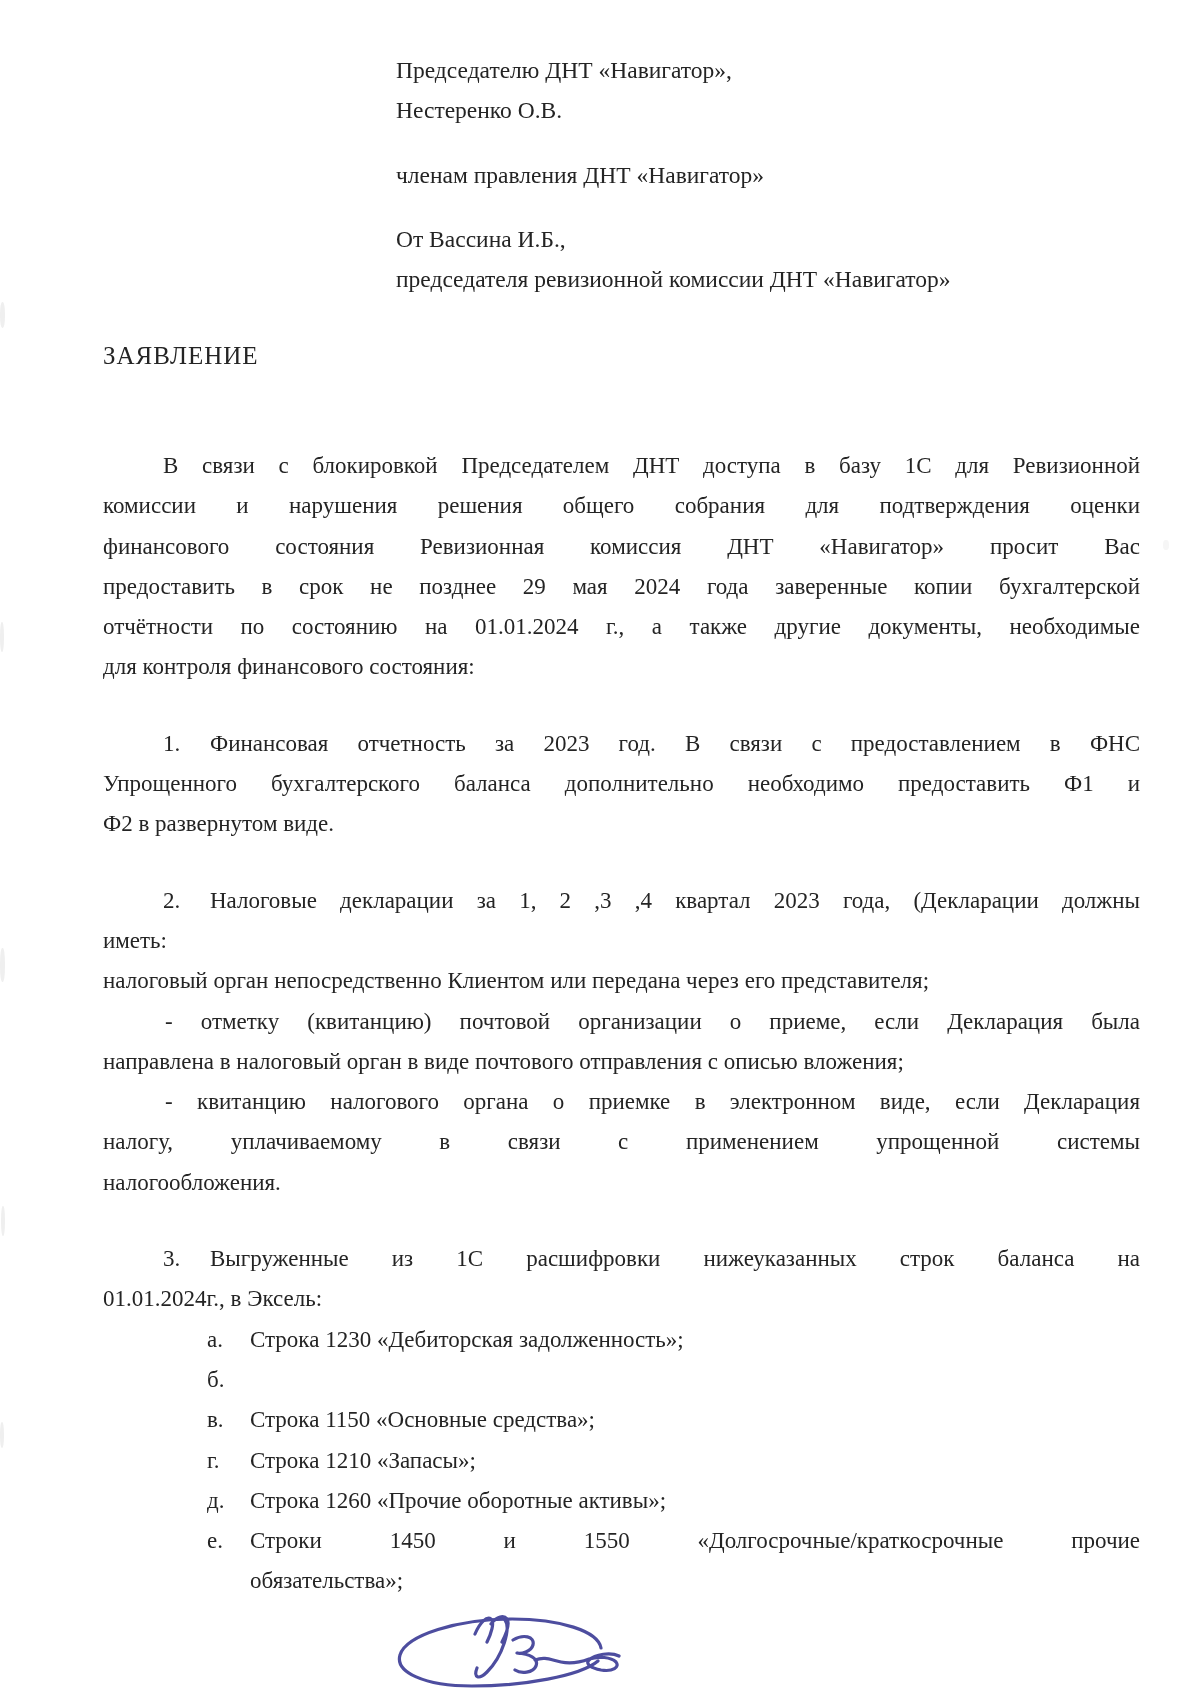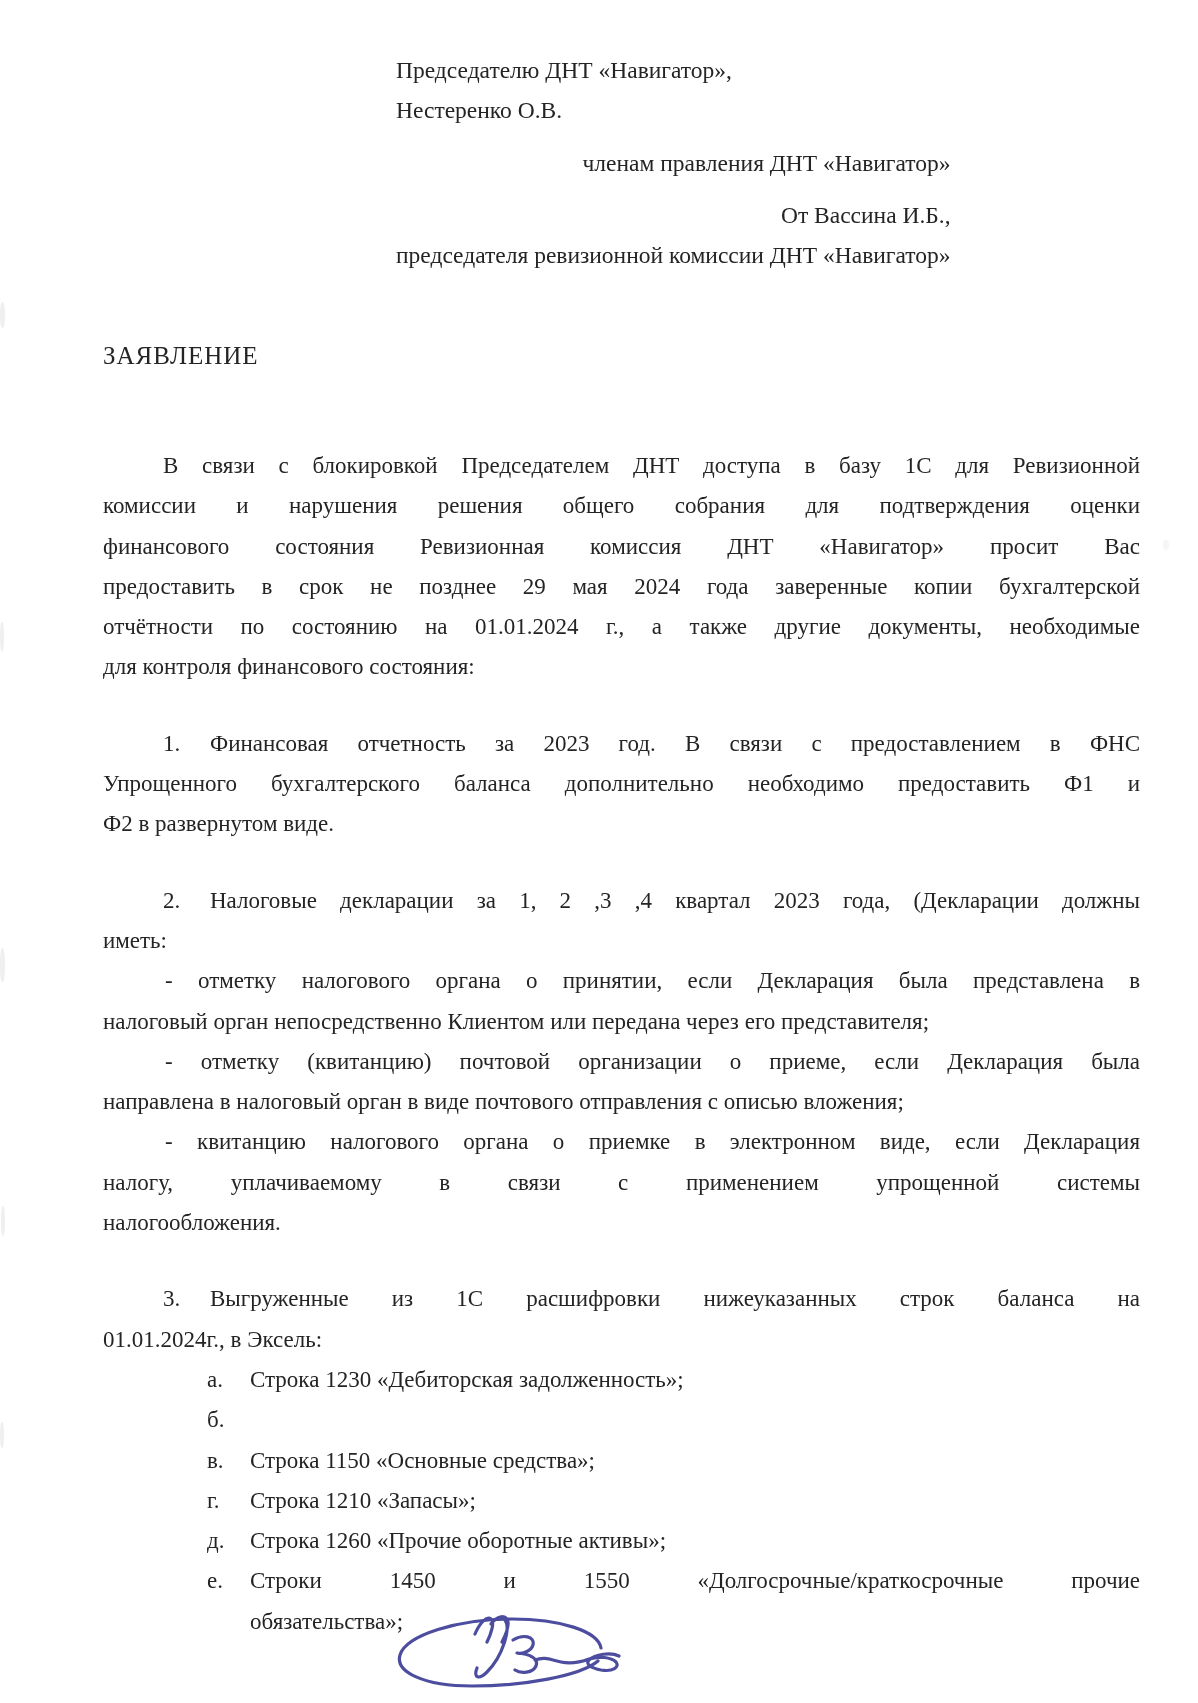--- a/index.html
+++ b/index.html
@@ -11,22 +11,22 @@
     font-family:"Liberation Serif","DejaVu Serif",serif;
     color:#242424;
     overflow:hidden;
   }
   
   .recipient{
     position:absolute;left:396px;top:50px;
     font-size:23.5px;line-height:40.3px;
   }
   .recipient .r-line{white-space:nowrap;min-height:40.3px;}
-  .recipient .r-line:nth-of-type(3){margin-top:12px;text-align:right;}
-  .recipient .r-line:nth-of-type(4){margin-top:12px;text-align:right;}
+  .recipient .r-line:nth-of-type(3){margin-top:24px;}
+  .recipient .r-line:nth-of-type(4){margin-top:24px;}
   
   .doc-title{
     position:absolute;left:103px;top:342px;width:1037px;
     font-size:25px;letter-spacing:1px;
   }
   
   .body-text{
     position:absolute;left:103px;top:446px;width:1037px;
     font-size:23px;line-height:40.3px;
   }
@@ -123,24 +123,20 @@
       <div class="line num j">
         <span class="marker">2.</span>
         <span class="text">Налоговые декларации за 1, 2 ,3 ,4 квартал 2023 года, (Декларации должны</span>
       </div>
 
       <div class="line cont">
         <span class="marker"></span>
         <span class="text">иметь:</span>
       </div>
 
-      <div class="line dash j">
-        <span class="marker"></span>
-        <span class="text">- отметку налогового органа о принятии, если Декларация была представлена в</span>
-      </div>
 
       <div class="line cont">
         <span class="marker"></span>
         <span class="text">налоговый орган непосредственно Клиентом или передана через его представителя;</span>
       </div>
 
       <div class="line dash j">
         <span class="marker"></span>
         <span class="text">- отметку (квитанцию) почтовой организации о приеме, если Декларация была</span>
       </div>

